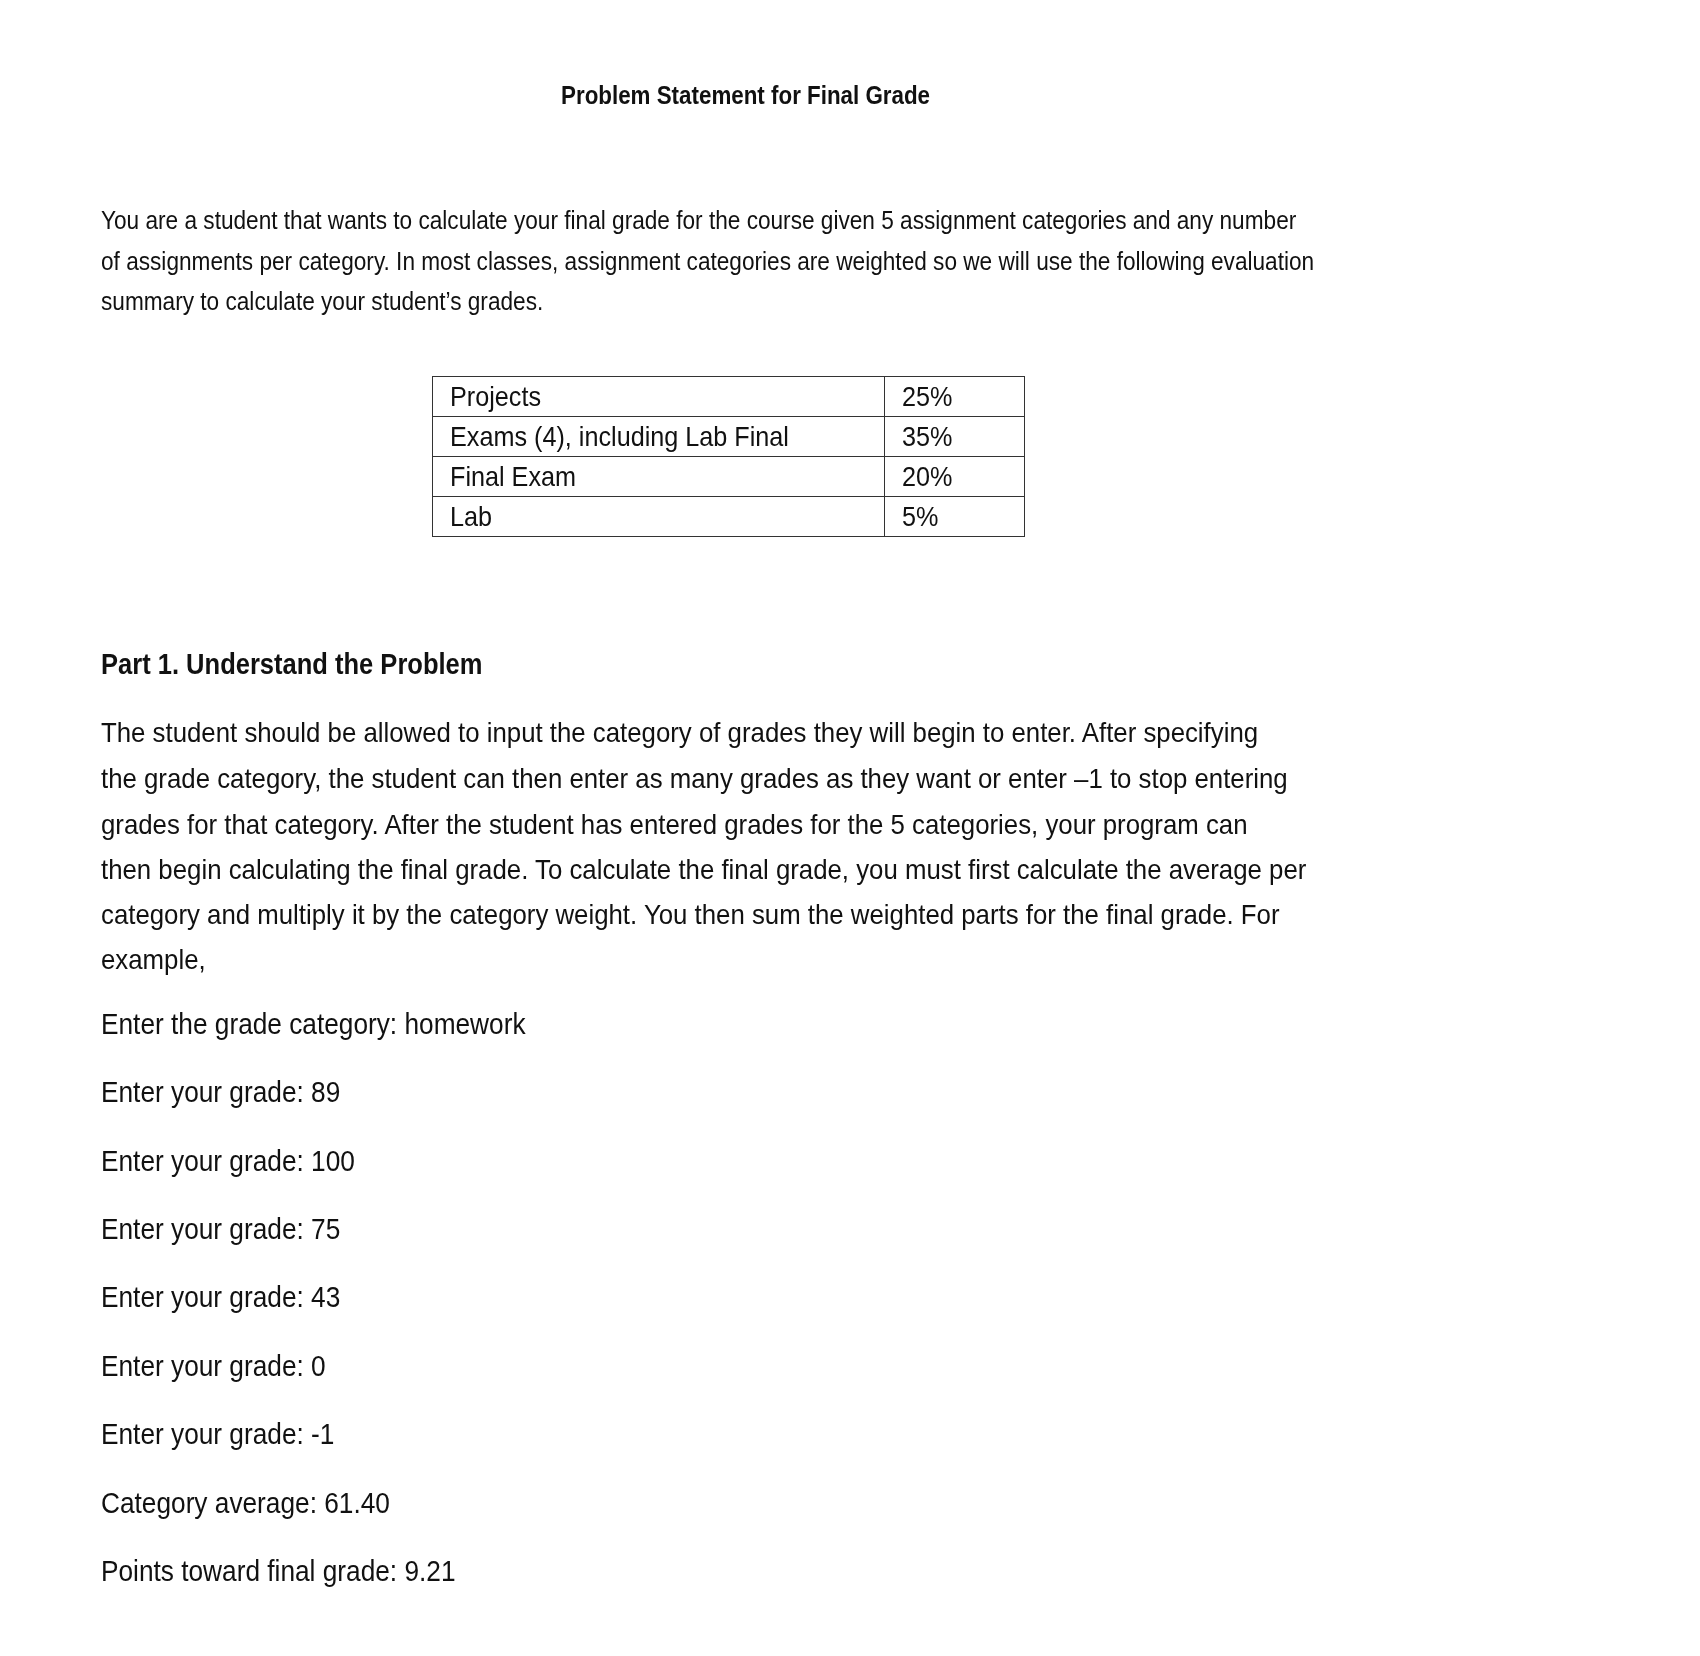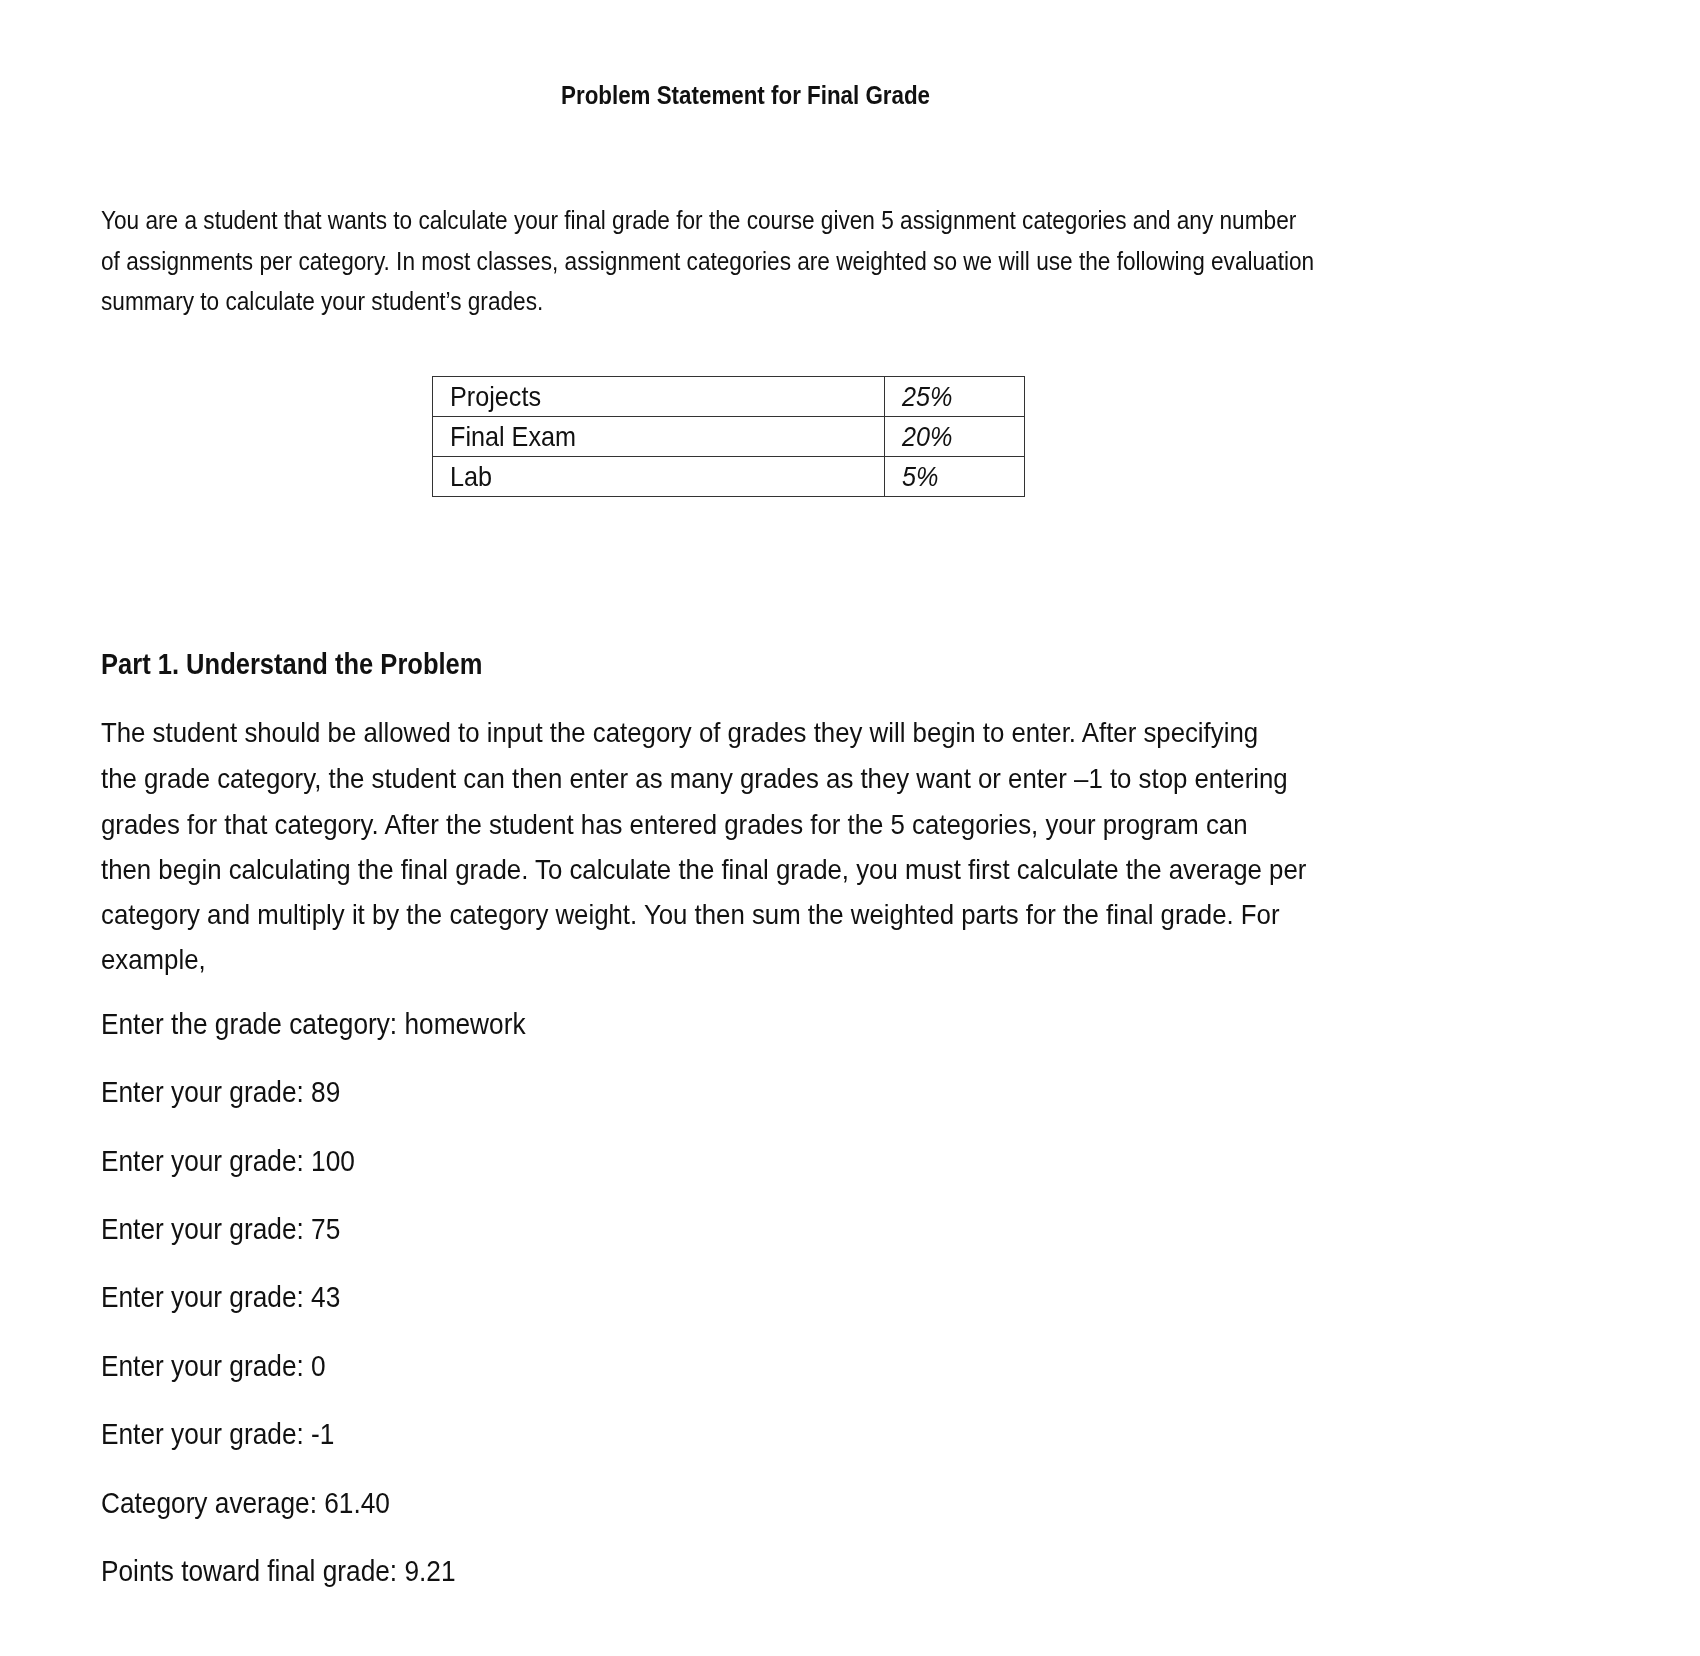--- a/index.html
+++ b/index.html
@@ -11,39 +11,43 @@
   .title span { display: inline-block; transform: scaleX(0.86); transform-origin: 50% 0; margin-left: -18px; }
   .intro { font-size: 25px; transform: scaleX(0.905); }
   .h2 { font-weight: bold; font-size: 29px; transform: scaleX(0.88); }
   .para { font-size: 28.5px; transform: scaleX(0.905); }
   .ex { font-size: 29px; transform: scaleX(0.905); }
   table.weights { position: absolute; left: 432px; top: 376px; border-collapse: collapse;
                   font-size: 28px; }
   table.weights td { border: 1.5px solid #333333; height: 39px; padding: 0 0 0 17px;
                      vertical-align: middle; white-space: nowrap; line-height: 39px; margin-top: 28px; }
   table.weights td.cat { width: 434px; }
-  table.weights td.pct { width: 122px; font-style: italic; }
+  table.weights td.pct { width: 122px; }
   table.weights td span { display: inline-block; transform: scaleX(0.9); transform-origin: 0 50%; }
 </style>
 </head>
 <body>
 
 <div class="title"><span>Problem Statement for Final Grade</span></div>
 
 <div>
   <div class="line intro" style="top:206px">You are a student that wants to calculate your final grade for the course given 5 assignment categories and any number</div>
   <div class="line intro" style="top:247px">of assignments per category. In most classes, assignment categories are weighted so we will use the following evaluation</div>
   <div class="line intro" style="top:287px">summary to calculate your student’s grades.</div>
 </div>
 
 <table class="weights">
   <tbody>
       <tr>
     <td class="cat"><span>Projects</span></td>
     <td class="pct"><span>25%</span></td>
+  </tr>
+  <tr>
+    <td class="cat"><span>Exams (4), including Lab Final</span></td>
+    <td class="pct"><span>35%</span></td>
   </tr>
   <tr>
     <td class="cat"><span>Final Exam</span></td>
     <td class="pct"><span>20%</span></td>
   </tr>
   <tr>
     <td class="cat"><span>Lab</span></td>
     <td class="pct"><span>5%</span></td>
   </tr>
 </tbody>

